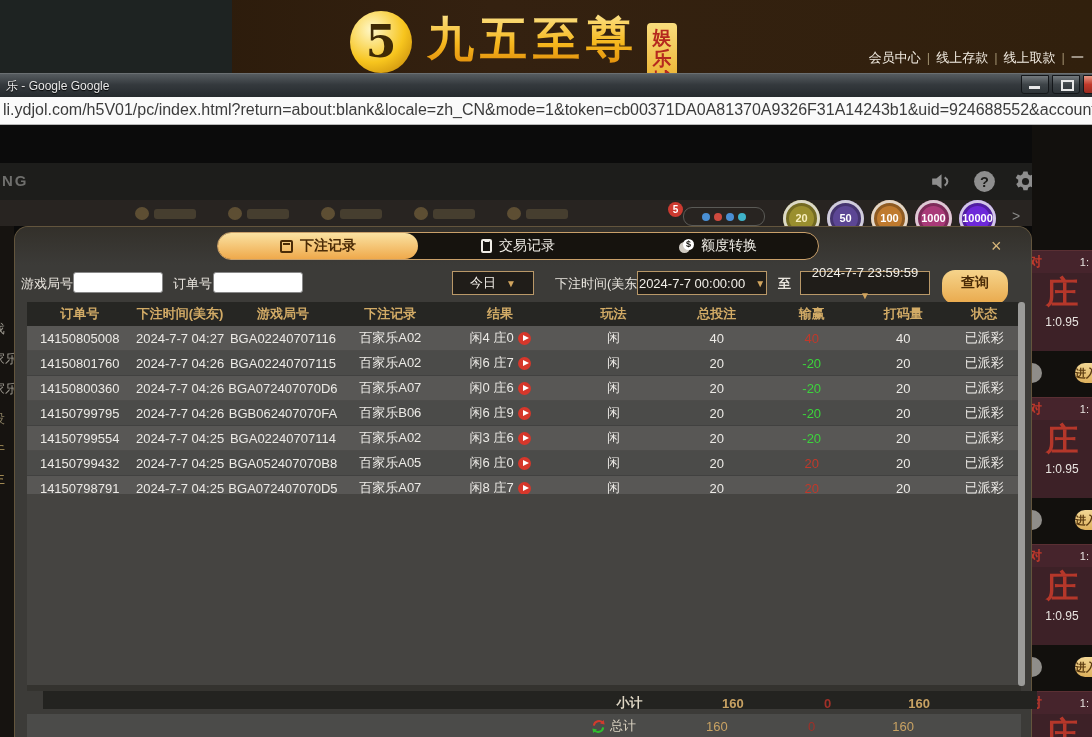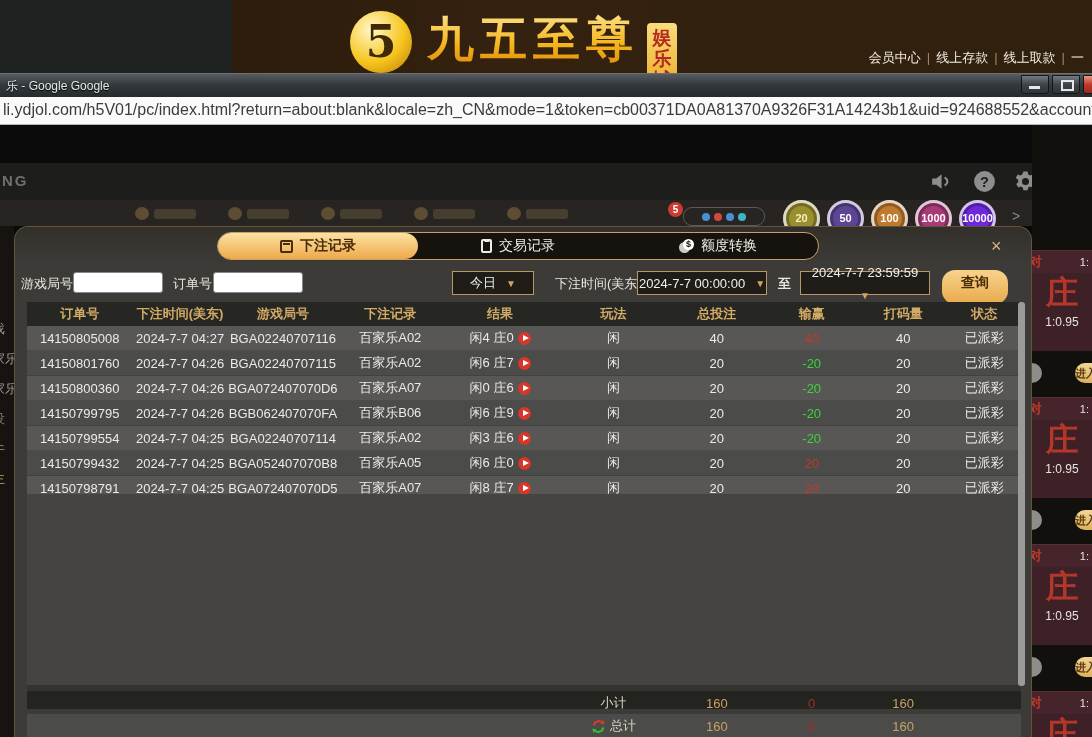--- a/index.html
+++ b/index.html
@@ -134,21 +134,21 @@
   .trow:nth-child(even){background:#4b4b49;}
   .cell{display:flex;align-items:center;justify-content:center;height:24px;font-size:13px;
     color:#eceae6;overflow:hidden;white-space:nowrap;gap:4px;}
   .wl-pos{color:#c0392b;}
   .wl-neg{color:#3cd43c;}
   .play-ic{width:13px;height:13px;border-radius:50%;background:#d6372b;position:relative;flex:0 0 13px;cursor:pointer;}
   .play-ic::after{content:'';position:absolute;left:5px;top:3px;border-left:6px solid #fff;
     border-top:3.5px solid transparent;border-bottom:3.5px solid transparent;}
   .empty-area{position:absolute;left:12px;top:267px;width:994px;height:191px;background:#454441;}
   .sum-divider{position:absolute;left:12px;top:458px;width:994px;height:6px;background:#34332f;}
-  .subtotal-row{position:absolute;left:12px;top:464px;width:994px;height:18px;background:#232320;}
+  .subtotal-row{position:absolute;left:28px;top:464px;width:994px;height:18px;background:#232320;font-weight:bold;}
   .total-row{position:absolute;left:12px;top:487px;width:994px;height:24px;background:#4b4b49;}
   .sum-label{color:#ded6c4;font-size:13px;}
   .sum-val{color:#c8a263;font-size:13px;text-align:right;}
   .sum-zero{color:#a03028;font-size:13px;}
   .refresh-ic{width:15px;height:15px;flex:0 0 15px;}
   .scrollbar{position:absolute;left:1003px;top:75px;width:7px;height:384px;border-radius:3px;background:#9b9b99;cursor:pointer;}
 </style>
 </head>
 <body>
 

